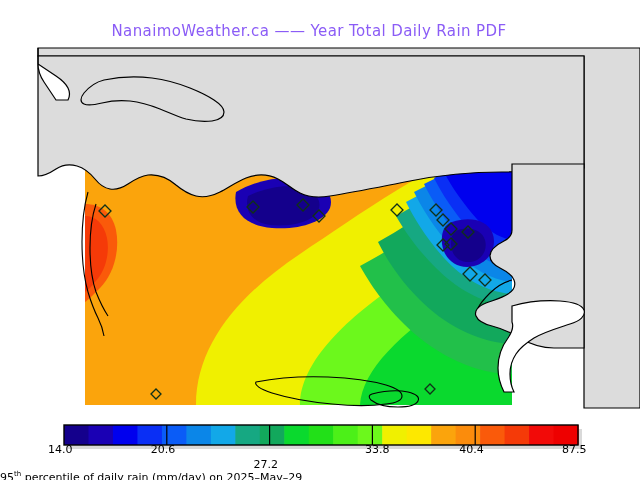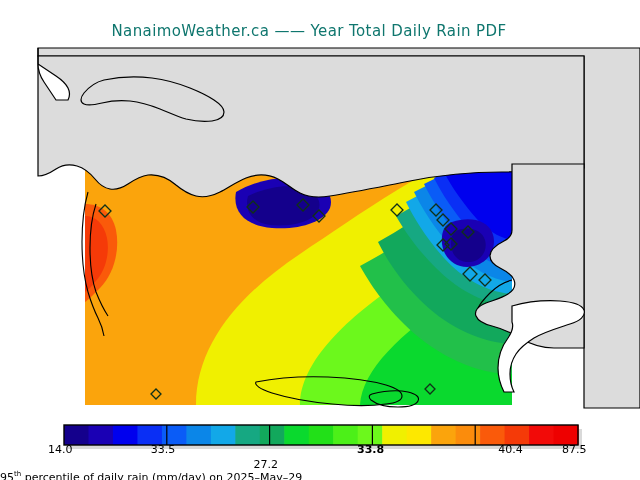--- a/index.html
+++ b/index.html
@@ -1,21 +1,21 @@
 <!DOCTYPE html>
 <html><head>
 <meta charset="utf-8">
 <style>
   html,body{margin:0;padding:0;background:#ffffff;}
   body{width:640px;height:480px;overflow:hidden;
        font-family:"DejaVu Sans","Liberation Sans",sans-serif;}
   #page{position:relative;width:640px;height:480px;background:#fff;}
 
   #title{position:absolute;left:0;top:22px;width:618px;text-align:center;
-         font-size:15px;color:#0f766e;letter-spacing:.4px;white-space:pre;}
+         font-size:15px;color:#8b5cf6;letter-spacing:.4px;white-space:pre;}
 
   #mapwrap{position:absolute;left:0;top:44px;width:640px;height:368px;}
   #mapsvg{display:block;}
 
   #cbwrap{position:absolute;left:0;top:420px;width:640px;height:60px;}
   #cbsvg{display:block;}
 
   #cbticks{position:absolute;left:0;top:443px;width:548px;height:14px;}
   .tk{position:absolute;font-size:11px;color:#000;white-space:nowrap;}
 
@@ -180,22 +180,22 @@
           <line x1="166.8" x2="166.8" y1="5" y2="25" stroke="#000000" stroke-width="1.2"></line>
           <line x1="269.59999999999997" x2="269.59999999999997" y1="5" y2="25" stroke="#000000" stroke-width="1.2"></line>
           <line x1="372.4" x2="372.4" y1="5" y2="25" stroke="#000000" stroke-width="1.2"></line>
           <line x1="475.19999999999993" x2="475.19999999999993" y1="5" y2="25" stroke="#000000" stroke-width="1.2"></line>
         </g>
     </svg>
   </div>
 
   <div id="cbticks">
       <div class="tk" style="left: 48px;">14.0</div>
-      <div class="tk" style="left: 150.8px;">33.5</div>
+      <div class="tk" style="left: 150.8px;">20.6</div>
       <div class="tk" style="left: 253.6px; margin-top: 15px;">27.2</div>
-      <div class="tk" style="left: 357px; font-weight: bold;">33.8</div>
-      <div class="tk" style="left: 459.2px; margin-left: 39px;">40.4</div>
+      <div class="tk" style="left: 365px;">33.8</div>
+      <div class="tk" style="left: 459.2px;">40.4</div>
       <div class="tk" style="left: 562px;">87.5</div>
     </div>
 
   <div id="cbcap"><span>95</span><sup>th</sup><span> percentile of daily rain (mm/day) on 2025–May–29</span></div>
 
 </div>
 
 </body></html>

